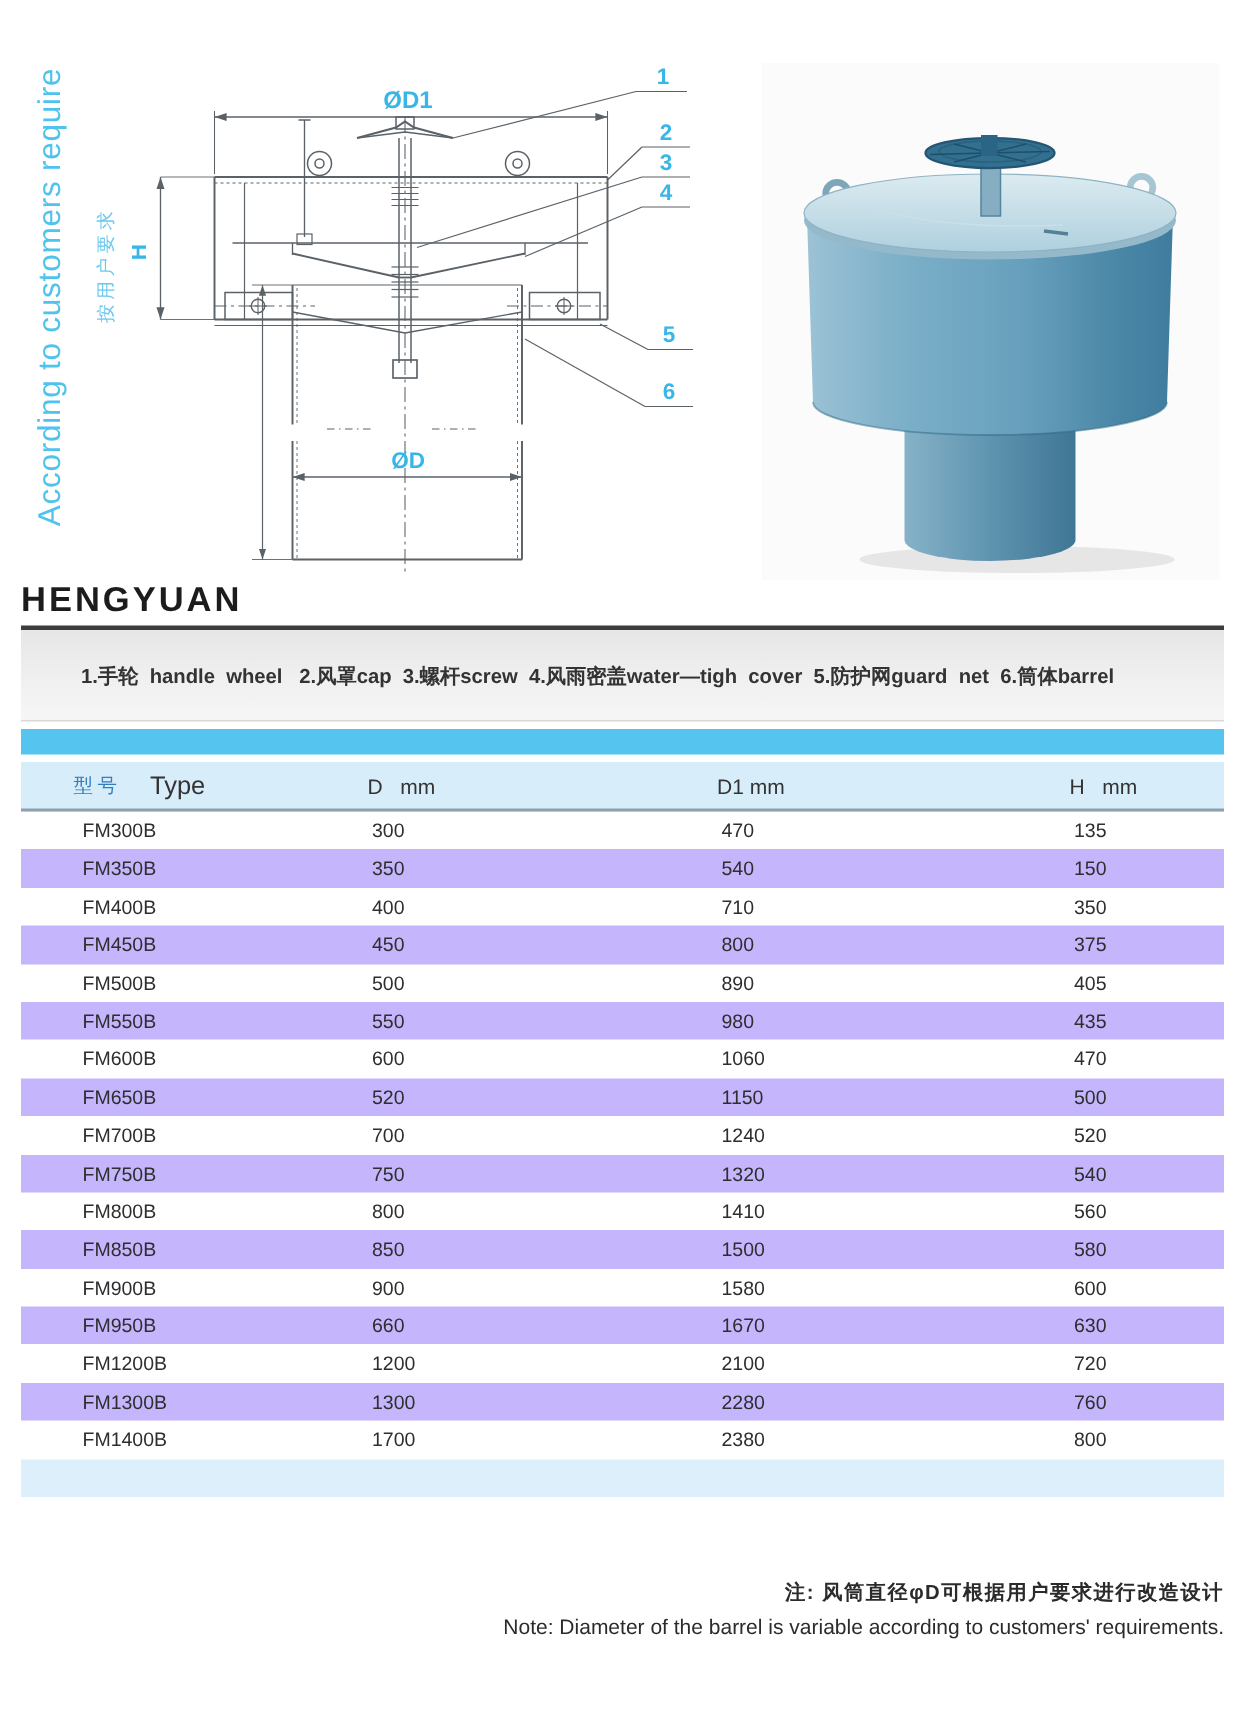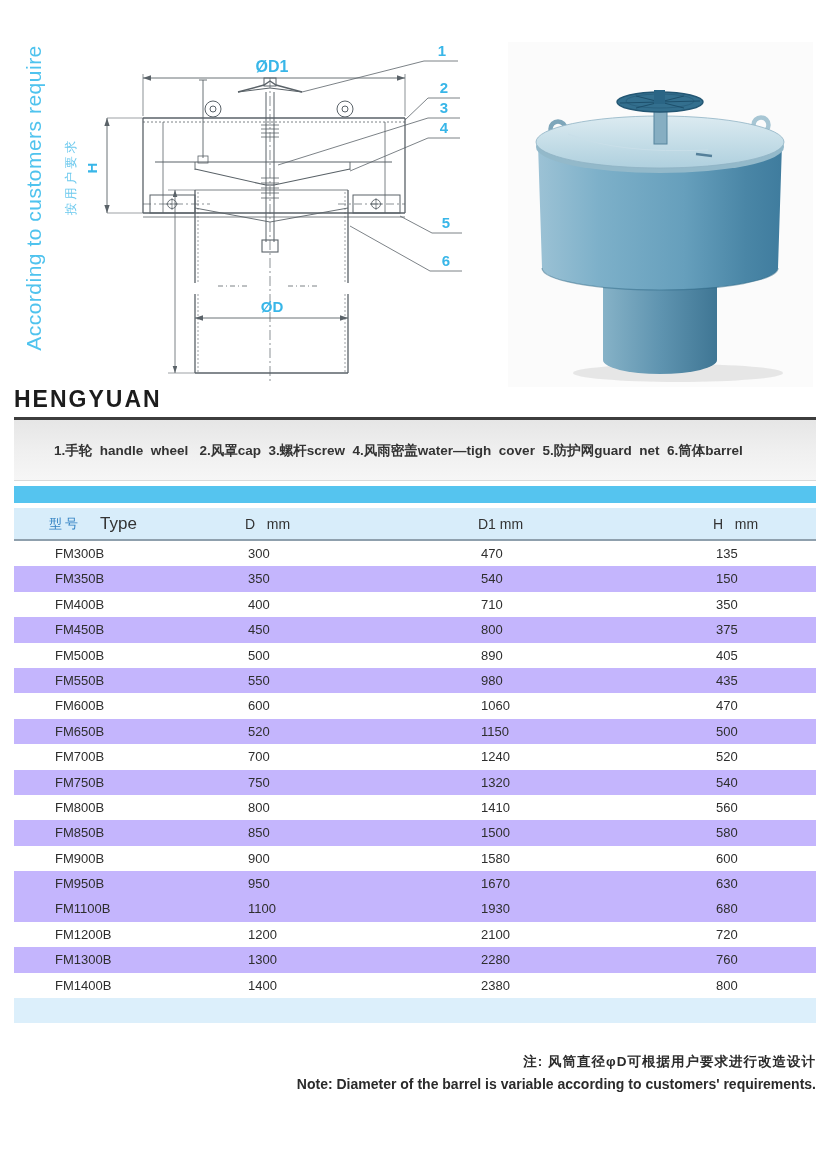--- a/index.html
+++ b/index.html
@@ -47,21 +47,21 @@
   .t-row span{position:absolute;top:0;}
   .c-type{left:41px;}
   .c-d{left:234px;text-align:right;}
   .c-d1{left:467px;}
   .c-h{left:702px;}
   .t-tail{height:25px;background:#dceffb;}
 
   
   .note{position:absolute;right:14px;top:1053px;text-align:right;}
   .note-zh{font-size:13.5px;font-weight:600;color:#2b2b2b;letter-spacing:1px;}
-  .note-en{font-size:14px;font-weight:700;color:#2b2b2b;margin-top:5px;}
+  .note-en{font-size:14px;font-weight:400;color:#2b2b2b;margin-top:5px;}
 
   svg text{font-family:"Liberation Sans",sans-serif;}
 </style>
 </head>
 <body>
 
 <div class="side-en">According to customers require</div>
 <div class="side-zh">按用户要求</div>
 
 <svg class="drawing" width="386" height="365" viewBox="0 0 386 365">
@@ -341,50 +341,44 @@
 
   <div class="t-row">
     <span class="c-type">FM900B</span>
     <span class="c-d">900</span>
     <span class="c-d1">1580</span>
     <span class="c-h">600</span>
   </div>
 
   <div class="t-row stripe">
     <span class="c-type">FM950B</span>
-    <span class="c-d">950</span>
+    <span class="c-d">660</span>
     <span class="c-d1">1670</span>
     <span class="c-h">630</span>
   </div>
 
 
-  <div class="t-row stripe">
-    <span class="c-type">FM1100B</span>
-    <span class="c-d">1100</span>
-    <span class="c-d1">1930</span>
-    <span class="c-h">680</span>
-  </div>
 
   <div class="t-row">
     <span class="c-type">FM1200B</span>
     <span class="c-d">1200</span>
     <span class="c-d1">2100</span>
     <span class="c-h">720</span>
   </div>
 
   <div class="t-row stripe">
     <span class="c-type">FM1300B</span>
     <span class="c-d">1300</span>
     <span class="c-d1">2280</span>
     <span class="c-h">760</span>
   </div>
 
   <div class="t-row">
     <span class="c-type">FM1400B</span>
-    <span class="c-d">1400</span>
+    <span class="c-d">1700</span>
     <span class="c-d1">2380</span>
     <span class="c-h">800</span>
   </div>
 <div class="t-tail"></div>
   </div>
 
 <div class="note">
   <div class="note-zh">注:  风筒直径φD可根据用户要求进行改造设计</div>
   <div class="note-en">Note: Diameter of the barrel is variable according to customers' requirements.</div>
 </div>

